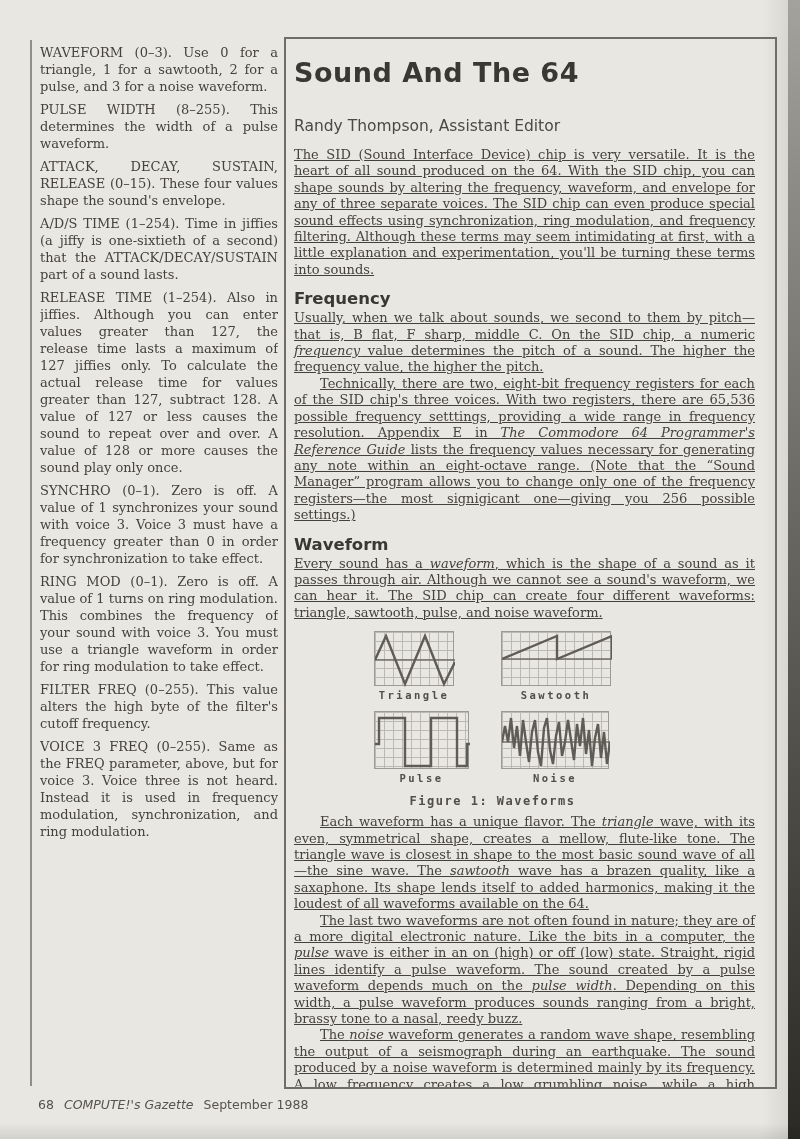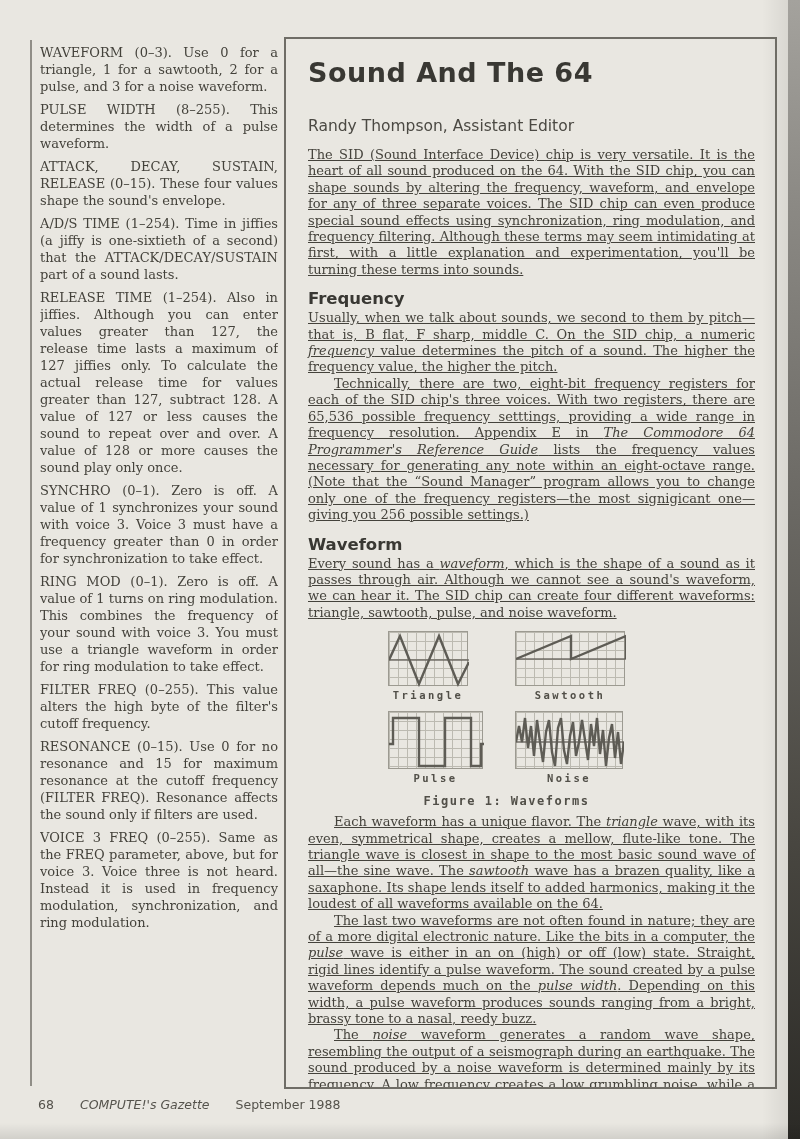--- a/index.html
+++ b/index.html
@@ -29,21 +29,21 @@
     position:absolute;left:30px;top:40px;width:2px;height:1046px;background:#908e87;
   }
   .left-col{
     position:absolute;left:40px;top:44px;width:238px;height:1042px;overflow:hidden;
     font-size:13px;line-height:17px;text-align:justify;color:var(--ink);
   }
   .left-col p{margin:0 0 6px 0;}
   .article-box{
     position:absolute;left:284px;top:37px;width:493px;height:1052px;
     border:2px solid var(--border);
-    padding:8px 20px 0 22px;overflow:hidden;
+    padding:8px 20px 0 8px;overflow:hidden;
   }
   .article-title{
     font-family:"DejaVu Sans", sans-serif;font-weight:bold;font-size:27px;
     color:var(--heading-ink);margin:10px 0 0 0;letter-spacing:0.5px;
   }
   .byline{
     font-family:"DejaVu Sans", sans-serif;font-size:15.5px;color:#4b4943;
     margin:29px 0 12px 0;
   }
   .copy{font-size:13px;line-height:16.4px;text-align:justify;color:var(--ink);text-decoration:underline;}
@@ -70,21 +70,21 @@
   .axis{fill:none;stroke:var(--wave-stroke);stroke-width:1.4;opacity:0.85;}
   .wave-label{
     font-family:"DejaVu Sans Mono", monospace;font-weight:bold;font-size:10.5px;
     letter-spacing:2.5px;color:var(--label-ink);margin-top:3px;white-space:nowrap;
   }
   .fig-caption{
     font-family:"DejaVu Sans Mono", monospace;font-weight:bold;font-size:12px;
     letter-spacing:1.5px;color:var(--label-ink);text-align:center;width:237px;margin-top:6px;
   }
   .footer{
-    position:absolute;left:38px;top:1097px;display:flex;gap:26px;align-items:flex-start;
+    position:absolute;left:38px;top:1097px;display:flex;gap:10px;align-items:flex-start;
     font-family:"DejaVu Sans", sans-serif;font-size:12.5px;color:var(--footer-ink);
   }
   .footer .mag{font-style:italic;}
 </style>
 </head>
 <body>
 
 <div class="edge-shadow"></div>
 <div class="edge-strip"></div>
 <div class="bottom-band"></div>
@@ -93,21 +93,20 @@
 
 <div class="left-col">
     <p class="ind"><span>WAVEFORM (0–3). Use 0 for a triangle, 1 for a sawtooth, 2 for a pulse, and 3 for a noise waveform.</span></p>
     <p class="ind"><span>PULSE WIDTH (8–255). This determines the width of a pulse waveform.</span></p>
     <p class="ind"><span>ATTACK, DECAY, SUSTAIN, RELEASE (0–15). These four values shape the sound's envelope.</span></p>
     <p class="ind"><span>A/D/S TIME (1–254). Time in jiffies (a jiffy is one-sixtieth of a second) that the ATTACK/DECAY/SUSTAIN part of a sound lasts.</span></p>
     <p class="ind"><span>RELEASE TIME (1–254). Also in jiffies. Although you can enter values greater than 127, the release time lasts a maximum of 127 jiffies only. To calculate the actual release time for values greater than 127, subtract 128. A value of 127 or less causes the sound to repeat over and over. A value of 128 or more causes the sound play only once.</span></p>
     <p class="ind"><span>SYNCHRO (0–1). Zero is off. A value of 1 synchronizes your sound with voice 3. Voice 3 must have a frequency greater than 0 in order for synchronization to take effect.</span></p>
     <p class="ind"><span>RING MOD (0–1). Zero is off. A value of 1 turns on ring modulation. This combines the frequency of your sound with voice 3. You must use a triangle waveform in order for ring modulation to take effect.</span></p>
     <p class="ind"><span>FILTER FREQ (0–255). This value alters the high byte of the filter's cutoff frequency.</span></p>
-    <p class="ind"><span>RESONANCE (0–15). Use 0 for no resonance and 15 for maximum resonance at the cutoff frequency (FILTER FREQ). Resonance affects the sound only if filters are used.</span></p>
     <p class="ind"><span>VOICE 3 FREQ (0–255). Same as the FREQ parameter, above, but for voice 3. Voice three is not heard. Instead it is used in frequency modulation, synchronization, and ring modulation.</span></p>
   </div>
 
 <div class="article-box">
   <h1 class="article-title">Sound And The 64</h1>
   <div class="byline">Randy Thompson, Assistant Editor</div>
 
   <div class="copy">
       <p><span>The SID (Sound Interface Device) chip is very versatile. It is the heart of all sound produced on the 64. With the SID chip, you can shape sounds by altering the frequency, waveform, and envelope for any of three separate voices. The SID chip can even produce special sound effects using synchronization, ring modulation, and frequency filtering. Although these terms may seem intimidating at first, with a little explanation and experimentation, you'll be turning these terms into sounds.</span></p>
     </div>

